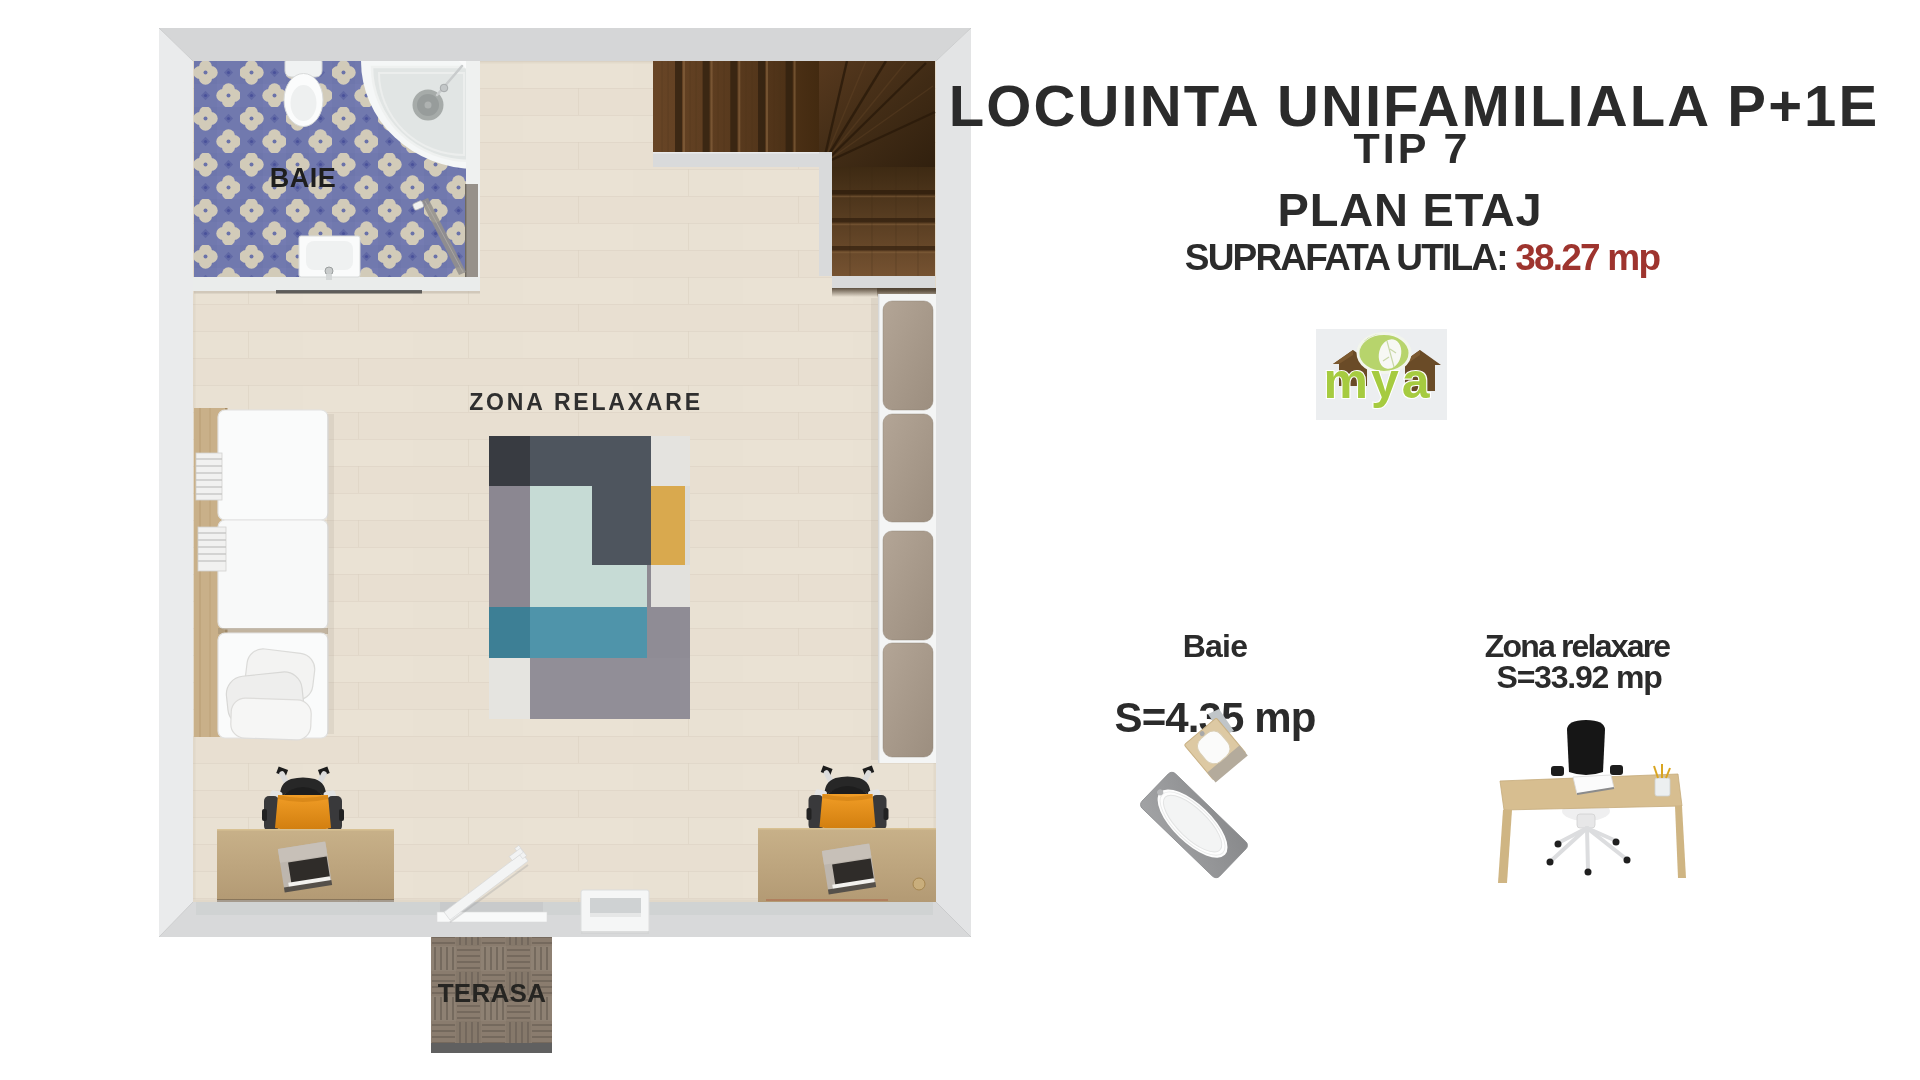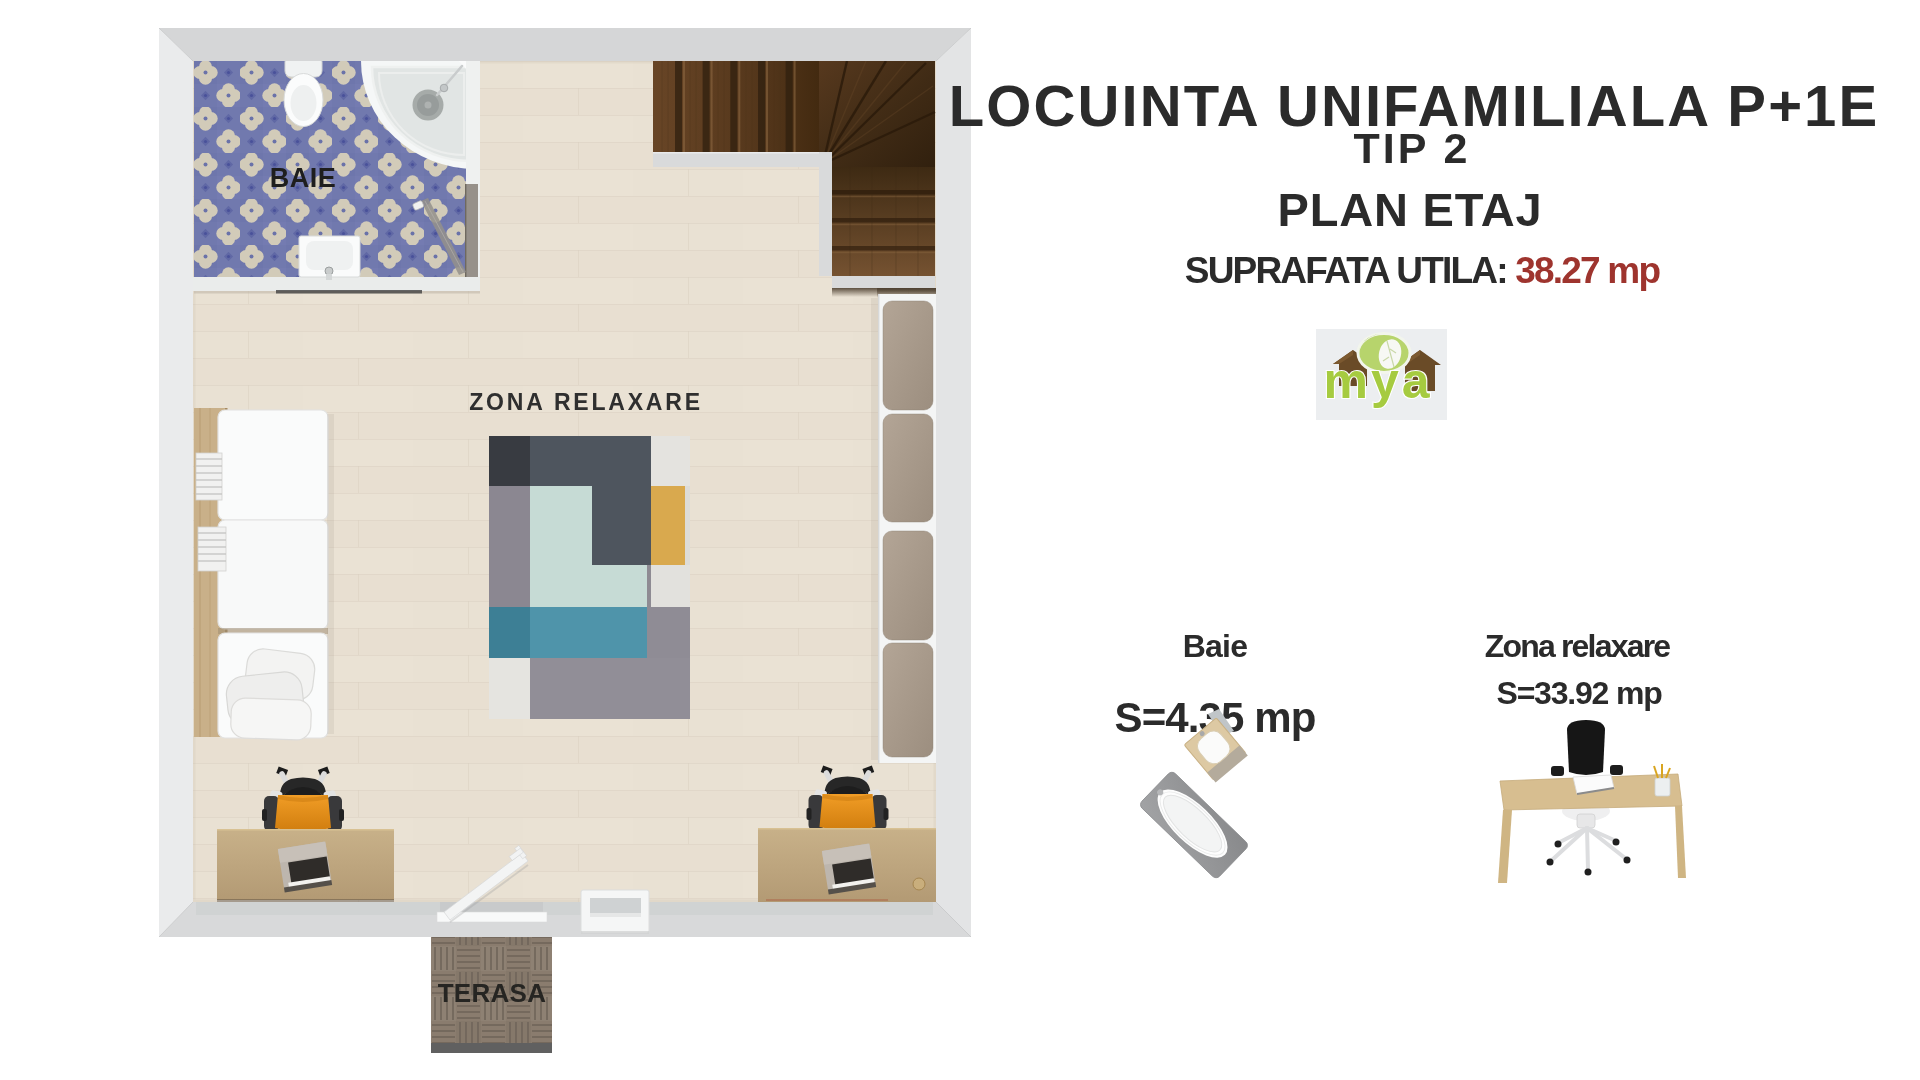--- a/index.html
+++ b/index.html
@@ -375,25 +375,25 @@
 <g>
   <rect x="581" y="890" width="68" height="43" rx="2" fill="#f5f6f6" stroke="#dcdddd" stroke-width="1"></rect>
   <rect x="590" y="898" width="51" height="15" fill="#cfd2d3"></rect>
   <rect x="590" y="913" width="51" height="4" fill="#e6e7e7"></rect>
   <rect x="581" y="931" width="68" height="3" fill="#d0d1d1" opacity="0.7"></rect>
 </g>
 </svg>
 
 <div class="t" style="left:1414px;top:77px;font-size:58px;letter-spacing:2.1px;">LOCUINTA UNIFAMILIALA P+1E</div>
 
-<div class="t" style="left:1412px;top:127px;font-size:43px;letter-spacing:3px;">TIP 2</div>
+<div class="t" style="left:1412px;top:127px;font-size:43px;letter-spacing:3px;">TIP 7</div>
 
 <div class="t" style="left:1410px;top:186px;font-size:47px;letter-spacing:0.8px;">PLAN ETAJ</div>
 
-<div class="t" style="left:1422px;top:252px;font-size:37px;letter-spacing:-1.8px;">SUPRAFATA UTILA:&nbsp;<span style="color:#9e342e;">38.27 mp</span></div>
+<div class="t" style="left:1422px;top:239px;font-size:37px;letter-spacing:-1.8px;">SUPRAFATA UTILA:&nbsp;<span style="color:#9e342e;">38.27 mp</span></div>
 
 <svg width="131" height="91" viewBox="0 0 131 91" style="position:absolute;left:1316px;top:329px;">
   <rect width="131" height="91" fill="#eceef0"></rect>
 
   <g>
     <polygon points="17,35 37,21 57,35 51,35 51,57 23,57 23,35" fill="#6a4b27"></polygon>
     <polygon points="17,35 37,21 37,26 23,35" fill="#7c5930"></polygon>
   </g>
 
   <g>
@@ -409,21 +409,21 @@
 
   <text x="62" y="69" font-size="50" font-weight="bold" letter-spacing="3" fill="#a6cb40" stroke="#ffffff" stroke-width="2.2" paint-order="stroke" text-anchor="middle" style="font-family:'Liberation Sans',sans-serif;">mya</text>
 </svg>
 
 <div class="t" style="left:1215px;top:630px;font-size:32px;letter-spacing:-0.8px;">Baie</div>
 
 <div class="t" style="left:1215px;top:697px;font-size:42px;letter-spacing:-0.9px;text-align:right;">S=4.35 mp</div>
 
 <div class="t" style="left:1577px;top:630px;font-size:32px;letter-spacing:-1.8px;">Zona relaxare</div>
 
-<div class="t" style="left:1579px;top:661px;font-size:32px;letter-spacing:-1.2px;margin-top:16px;">S=33.92 mp</div>
+<div class="t" style="left:1579px;top:661px;font-size:32px;letter-spacing:-1.2px;">S=33.92 mp</div>
 
 <svg width="170" height="220" viewBox="0 0 170 220" style="position:absolute;left:1120px;top:690px;">
 
   <polygon points="88,24 99,19 114,41 102,46" fill="#c0c5c8"></polygon>
 
   <g transform="translate(95,59) rotate(-40)">
     <rect x="-21" y="-23" width="42" height="46" rx="2" fill="#ddc9a3" stroke="#c9b184" stroke-width="1"></rect>
     <rect x="-21" y="13" width="42" height="13" fill="#b4ab9c"></rect>
     <rect x="-14" y="-17" width="28" height="30" rx="10" fill="#fbfbfa" stroke="#d9cdb2" stroke-width="1"></rect>
     <circle cx="0" cy="-20" r="2.5" fill="#a9a9a9"></circle>

